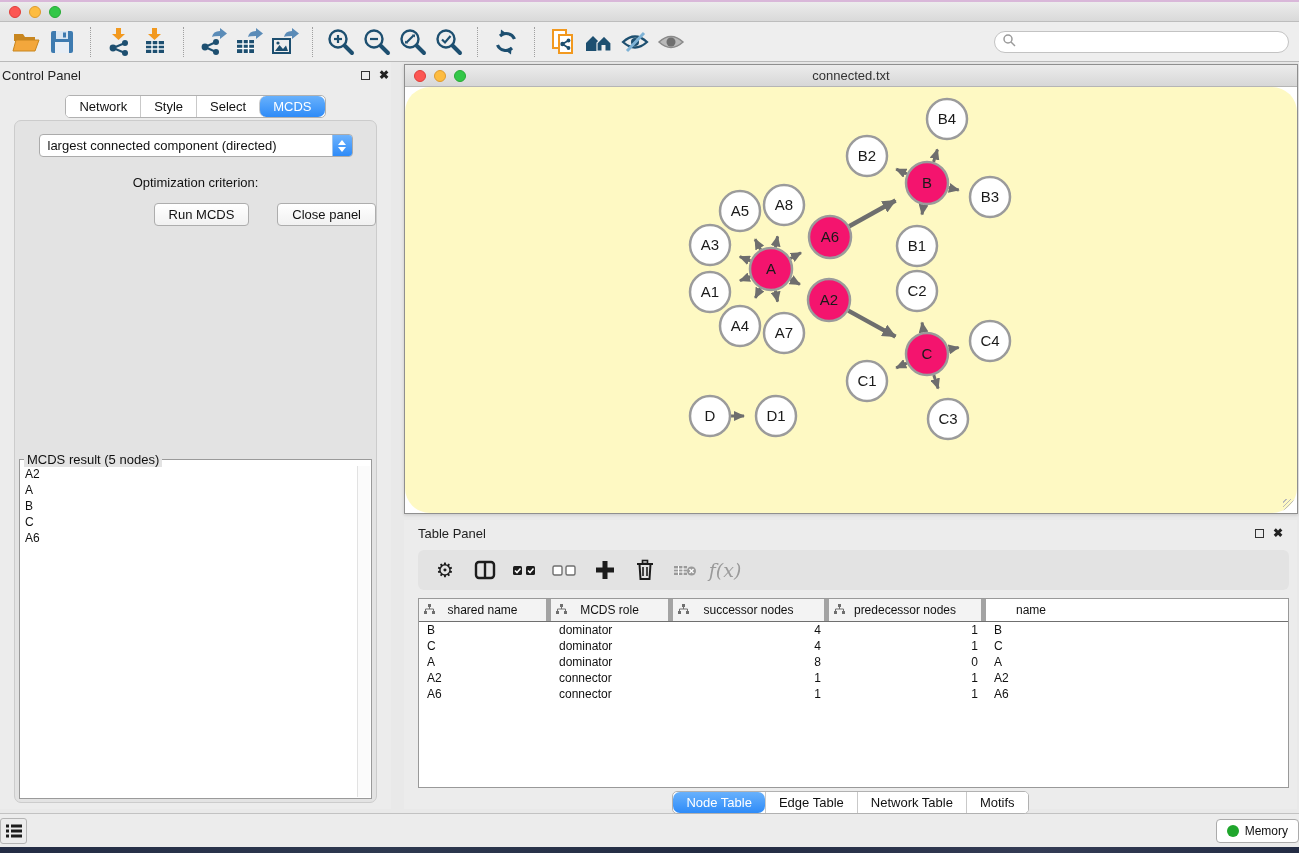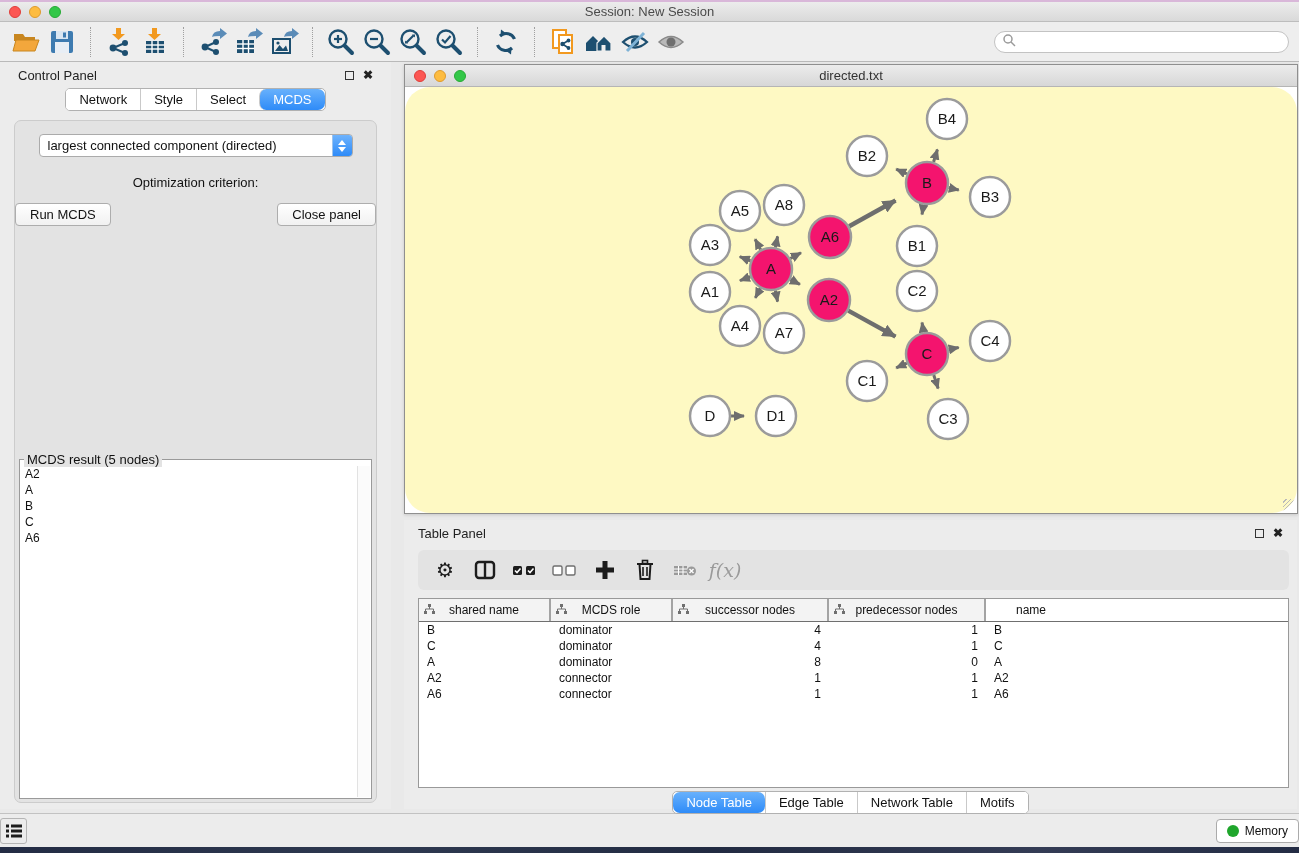--- a/index.html
+++ b/index.html
@@ -30,46 +30,46 @@
   .tb-sep { width:1px; height:30px; border-left:1px dotted #9f9f9f; margin:0 10px; }
   #search-box { margin-left:auto; margin-right:10px; width:295px; height:22px; background:#fff;
      border:1px solid #c3c3c3; border-radius:11px; display:flex; align-items:center; padding-left:7px; }
   #search-box input { border:none; outline:none; flex:1; font-size:12px; font-family:"Liberation Sans",sans-serif; background:transparent; }
 
   
   #content { flex:1 1 auto; position:relative; background:#e9e9e9; }
 
   
   #control-panel { position:absolute; left:0; top:0; width:391px; height:747px; background:#ececec; }
-  .panel-header { height:26px; display:flex; align-items:center; padding:0 18px; }
+  .panel-header { height:26px; display:flex; align-items:center; padding:0 2px; }
   .panel-header .ph-title { font-size:13px; color:#222; }
   .ph-icons { margin-left:auto; display:flex; gap:9px; align-items:center; }
   .float-box { width:9px; height:9px; border:1.5px solid #333; display:inline-block; }
   .close-x { font-size:12px; font-weight:bold; color:#222; line-height:10px; }
 
   .seg-tabs { display:inline-flex; border:1px solid #b1b1b1; border-radius:5px; overflow:hidden; background:#fff; }
   .seg-tab { font-size:13px; padding:3px 13px; background:#fff; color:#111; border:none; border-left:1px solid #c9c9c9;
      font-family:"Liberation Sans",sans-serif; cursor:default; }
   .seg-tab:first-child { border-left:none; }
   .seg-tab.active { background:linear-gradient(#68b1fc,#2e8bf8); color:#fff;border-radius:7px; }
-  #cp-tabs-row { text-align:center; }
+  #cp-tabs-row { text-align:center; margin-top:7px; }
 
   #cp-content { position:absolute; left:14px; right:14px; top:58px; bottom:6px;
      background:#e3e3e3; border:1px solid #cccccc; border-radius:7px; }
   #opt-label { text-align:center; margin-top:18px; font-size:13px; color:#111; }
   #dd-row { display:flex; justify-content:center; margin-top:13px; }
   #dropdown { width:314px; height:23px; background:#fff; border:1px solid #ababab; border-radius:4px;
      display:flex; align-items:center; overflow:hidden; }
   #dropdown .dd-text { flex:1; font-size:13px; padding-left:8px; color:#111; white-space:nowrap; }
   #dropdown .dd-stepper { width:20px; height:100%; background:linear-gradient(#6eb3fd,#2e8bf8);
      border-left:1px solid #9cc4ef; display:flex; flex-direction:column; align-items:center; justify-content:center; gap:2px; }
   .dd-arrow { width:0; height:0; border-left:4px solid transparent; border-right:4px solid transparent; }
   .dd-arrow.up { border-bottom:5px solid #fff; }
   .dd-arrow.down { border-top:5px solid #fff; }
-  #btn-row { display:flex; justify-content:space-between; gap:14px; margin-top:13px; }
+  #btn-row { display:flex; justify-content:flex-end; gap:28px; margin-top:13px; }
   .mac-btn { font-size:13px; font-family:"Liberation Sans",sans-serif; background:linear-gradient(#ffffff,#f1f1f1);
      border:1px solid #adadad; border-radius:4px; padding:3px 14px; color:#111; cursor:default; }
 
   #mcds-fieldset { position:absolute; left:4px; right:4px; top:338px; height:340px;
      border:1px solid #9a9a9a; background:#fff; }
   #mcds-legend { position:absolute; top:-8px; left:4px; background:#e3e3e3; padding:0 3px; font-size:13px; color:#111; }
   #mcds-list { position:absolute; left:1px; right:14px; top:6px; bottom:1px; overflow:hidden; }
   .mcds-item { font-size:12px; line-height:16px; padding-left:4px; color:#111; }
   #mcds-scroll { position:absolute; right:1px; top:6px; bottom:1px; width:13px; background:#fbfbfb; border-left:1px solid #e2e2e2; }
 
@@ -88,21 +88,21 @@
   #table-panel { position:absolute; left:404px; top:458px; right:2px; bottom:4px; background:#ececec; }
   #tp-toolbar { position:absolute; left:14px; right:8px; top:30px; height:40px; background:#e3e3e3;
      border-radius:6px; display:flex; align-items:center; padding-left:14px; gap:14px; }
   .tp-icon { width:26px; height:26px; display:flex; align-items:center; justify-content:center; }
   .gear-glyph { font-size:20px; color:#1c1c1c; line-height:22px; }
   .fx-glyph { font-family:"DejaVu Serif", serif; font-style:italic; font-size:19px; color:#9a9a9a; }
 
   #tp-table { position:absolute; left:14px; right:8px; top:78px; height:190px; background:#fff; border:1px solid #999; overflow:hidden; }
   .tbl-grid { display:grid; grid-template-columns:132px 122px 156px 157px 90px 1fr; }
   #tbl-header { border-bottom:1px solid #6f6f6f; }
-  .th-cell { background:#f3f3f3; border-right:2px solid #a3a3a3; height:22px; position:relative;
+  .th-cell { background:#f3f3f3; border-right:5px solid #a3a3a3; height:22px; position:relative;
      display:flex; align-items:center; justify-content:center; font-size:12px; color:#111; }
   .th-cell:last-child { background:#fff; border-right:none; }
   .th-icon { position:absolute; left:5px; top:5px; }
   .td-cell { height:16px; font-size:12px; line-height:16px; padding:0 8px; color:#111; white-space:nowrap; overflow:hidden; }
   .td-cell.num { text-align:right; }
 
   #tp-tabs-row { position:absolute; left:0; right:0; top:271px; text-align:center; }
 
   
   #status-bar { height:34px; flex:0 0 auto; background:#ececec; border-top:1px solid #c2c2c2;
@@ -115,21 +115,20 @@
 </style>
 </head>
 <body>
 
 <div id="wall-top"></div>
 <div id="wall-bottom"></div>
 
 <div id="app">
 
   <div id="titlebar">
-    <span class="title">Session: New Session</span>
     <div class="lights">
       <span class="light red"></span>
       <span class="light yellow"></span>
       <span class="light green"></span>
     </div>
   </div>
 
   <div id="toolbar">
     <div class="tb-icon">
       <svg width="30" height="30" viewBox="0 0 30 30">
@@ -334,21 +333,21 @@
               <div class="mcds-item">C</div>
               <div class="mcds-item">A6</div>
             </div>
           <div id="mcds-scroll"></div>
         </div>
       </div>
     </div>
 
     <div id="net-window">
       <div id="net-titlebar">
-        <span class="title">directed.txt</span>
+        <span class="title">connected.txt</span>
         <div class="lights">
           <span class="light red"></span>
           <span class="light yellow"></span>
           <span class="light green"></span>
         </div>
       </div>
       <div id="net-canvas">
         <svg id="graph-svg" width="892" height="427">
           <defs>
             <marker id="arr" markerUnits="userSpaceOnUse" markerWidth="12" markerHeight="10" refX="10" refY="5" orient="auto">

